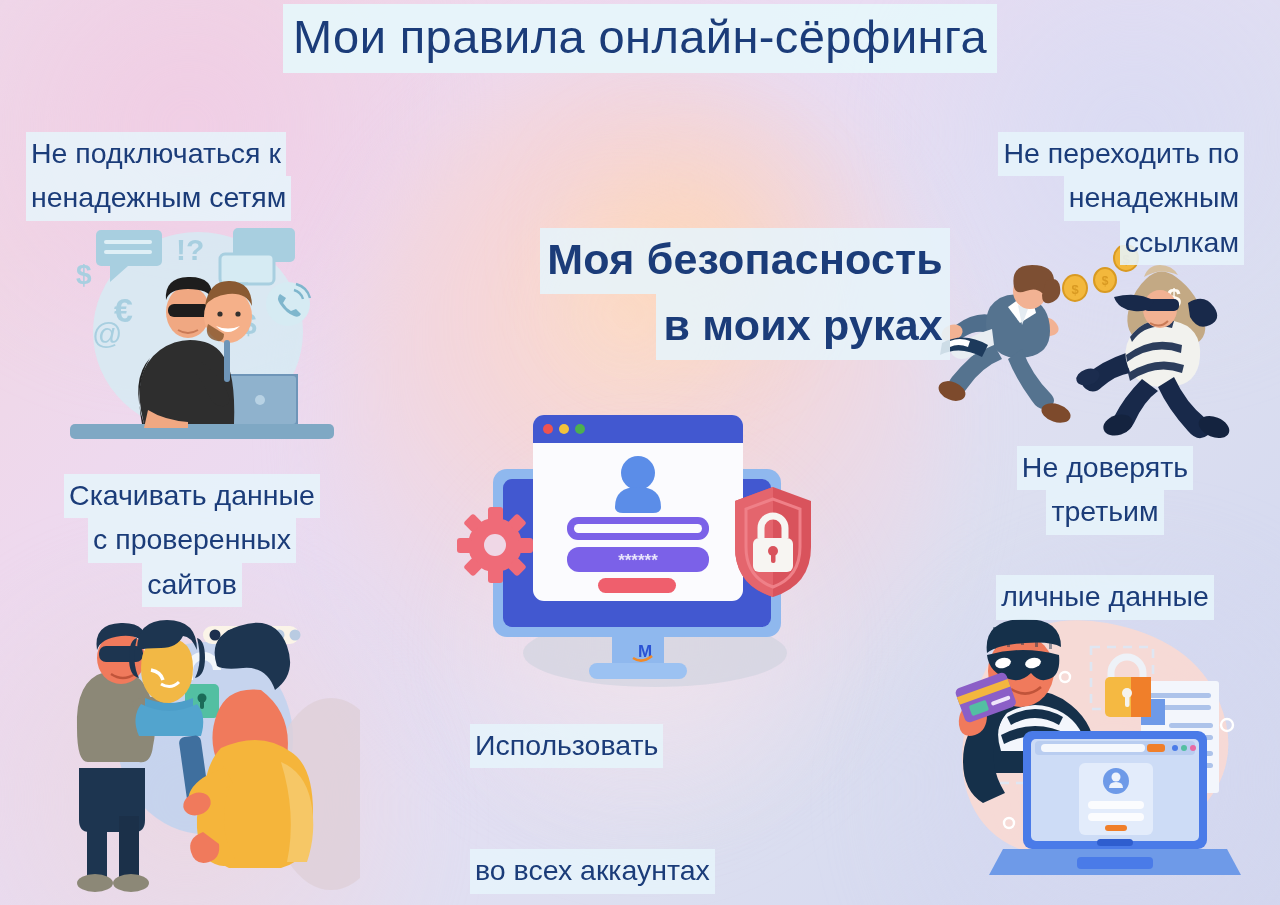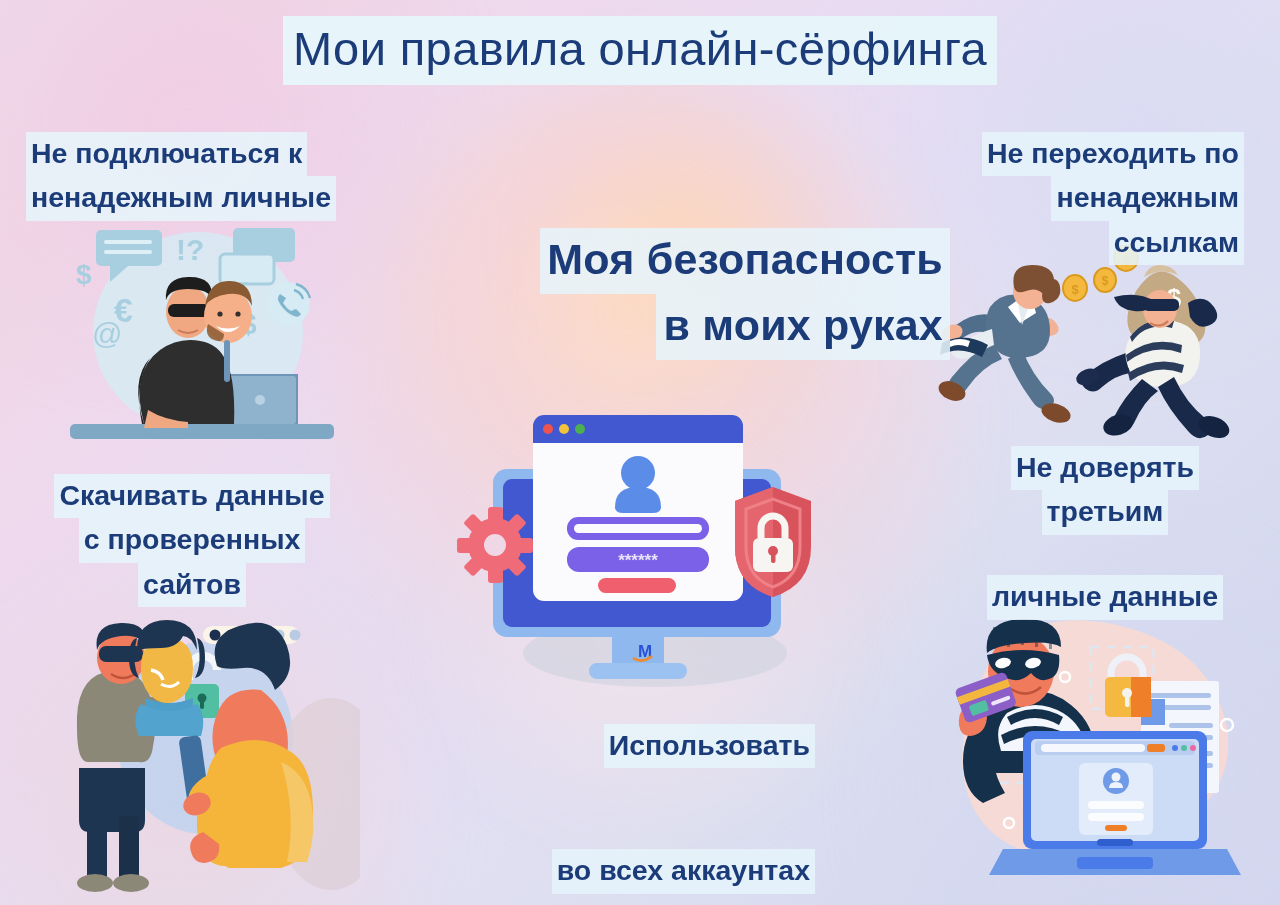--- a/index.html
+++ b/index.html
@@ -62,46 +62,46 @@
   
   .txt { position: absolute; z-index: 40; line-height: 1.30; }
   .txt span.ln {
     display: inline-block;
     background: rgba(230,244,250,0.88);
     color: #1b3c79;
     padding: 0px 4px 1px 4px;
     box-decoration-break: clone;
   }
   .title {
-    left: 0; right: 0; top: 16px;
+    left: 0; right: 0; top: 4px;
     text-align: center;
     font-size: 47px;
     font-weight: 300;
     letter-spacing: 0.4px;
   }
   .title span.ln { background: rgba(230,246,251,0.92); padding: 2px 10px 6px 10px; }
 
   .center-head {
     left: 330px; width: 620px; top: 228px;
     text-align: right;
     font-size: 43px;
     font-weight: 700;
     line-height: 1.42;
     letter-spacing: 0.2px;
   }
   .center-head span.ln { padding: 1px 7px 4px 7px; }
 
-  .rule { font-size: 28.5px; font-weight: 700; line-height: 1.42; }
+  .rule { font-size: 28.5px; font-weight: 400; line-height: 1.42; }
   .rule span.ln { padding: 1px 5px 3px 5px; }
 
   .rule-wifi   { left: 26px;  width: 350px; top: 132px; text-align: left; }
   .rule-links  { right: 36px; width: 330px; top: 132px; text-align: right; }
   .rule-down   { left: 22px;  width: 340px; top: 474px; text-align: center; }
   .rule-third  { right: 20px; width: 310px; top: 446px; text-align: center; }
-  .rule-2fa    { left: 470px; width: 345px; top: 724px; text-align: right; }
+  .rule-2fa    { left: 470px; width: 345px; top: 724px; text-align: left; }
 
   
   .ill { position: absolute; z-index: 20; }
   .ill-tl { left: 48px;  top: 212px; width: 320px; height: 250px; }
   .ill-tr { left: 930px; top: 245px; width: 345px; height: 205px; }
   .ill-bl { left: 45px;  top: 608px; width: 315px; height: 292px; }
   .ill-br { left: 945px; top: 605px; width: 325px; height: 295px; }
   .ill-c  { left: 455px; top: 395px; width: 390px; height: 300px; }
   .ill svg { display: block; width: 100%; height: 100%; }
 </style>
@@ -122,21 +122,21 @@
     <span class="ln">Мои правила онлайн-сёрфинга</span>
   </div>
 
   <div class="txt center-head">
     <span class="ln">Моя безопасность</span><br>
     <span class="ln">в моих руках</span>
   </div>
 
   <div class="txt rule rule-wifi">
     <span class="ln">Не подключаться к</span><br>
-    <span class="ln">ненадежным личные</span>
+    <span class="ln">ненадежным сетям</span>
   </div>
 
   <div class="txt rule rule-links">
     <span class="ln">Не переходить по</span><br>
     <span class="ln">ненадежным</span><br>
     <span class="ln">ссылкам</span>
   </div>
 
   <div class="txt rule rule-down">
     <span class="ln">Скачивать данные</span><br>

